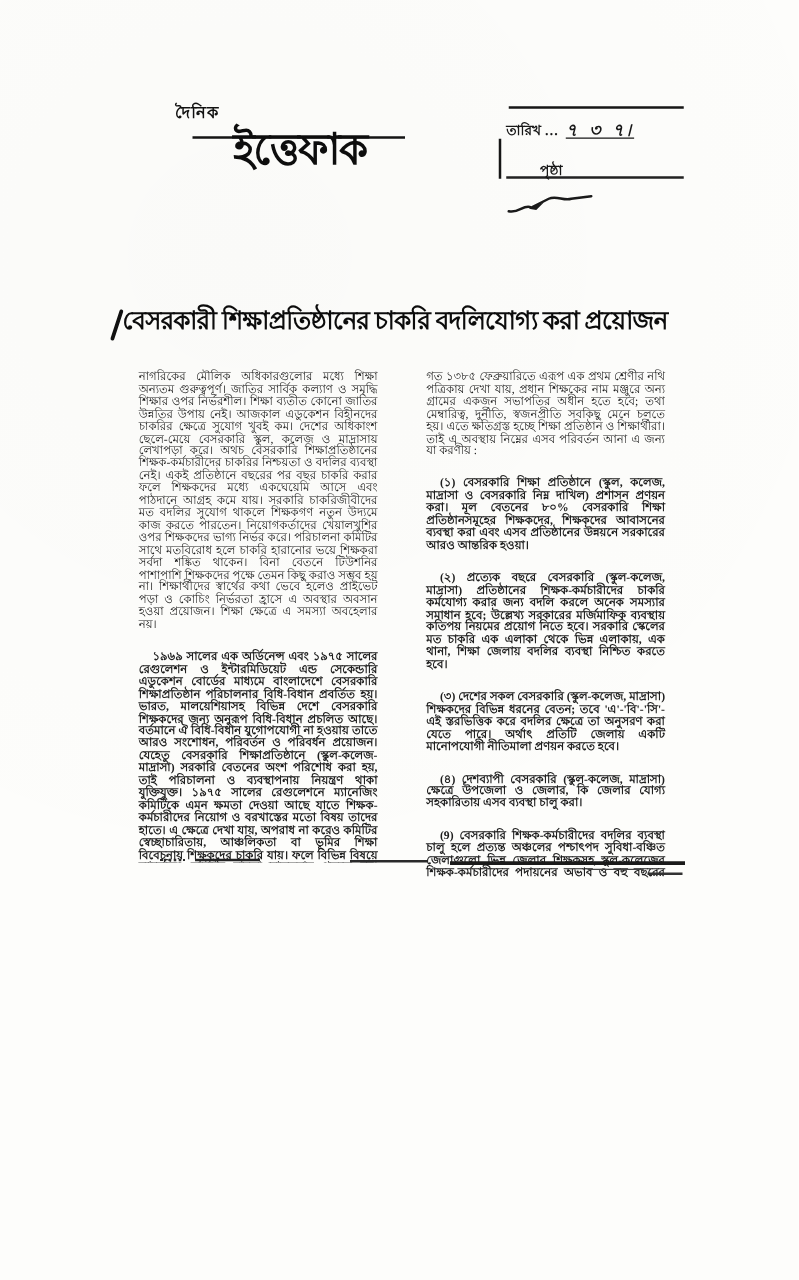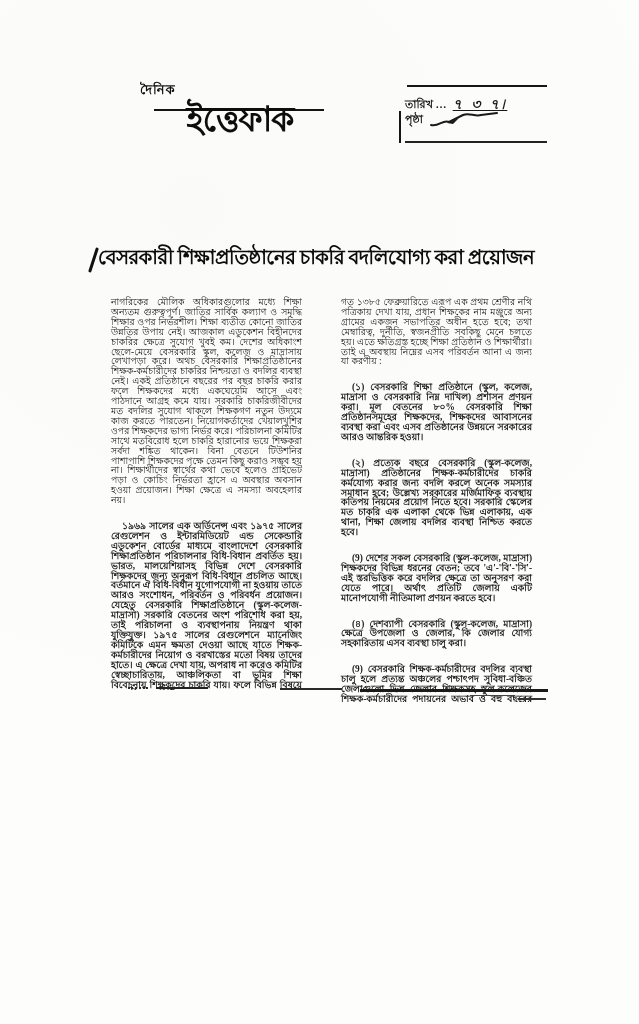--- a/index.html
+++ b/index.html
@@ -30,21 +30,21 @@
     transform:scaleY(1.05);
     filter:blur(0.3px);
   }
   
   .stamp{position:absolute;left:399px;top:85px;width:150px;height:60px;font-size:11px;}
   .stamp-top{position:absolute;left:8px;top:0;width:140px;height:0;border-top:2.5px solid #161616;}
   .stamp-left{position:absolute;left:0;top:26px;width:0;height:32px;border-left:2.5px solid #161616;}
   .stamp-bottom{position:absolute;left:6px;top:56px;width:142px;height:0;border-top:2px solid #222;}
   .stamp-row{position:absolute;left:6px;display:flex;align-items:center;gap:6px;color:#171717;}
   .stamp-row.date{top:8px;}
-  .stamp-row.pagerow{top:24px;}
+  .stamp-row.pagerow{top:43px;flex-direction:column;}
   .stamp-label{font-size:11px;font-weight:bold;filter:blur(0.25px);}
   .stamp-value{font-size:14px;font-style:italic;font-weight:bold;letter-spacing:3px;filter:blur(0.3px);text-decoration:underline;}
   .scrawl{display:inline-block;}
   
   .pen-mark{
     position:absolute;left:92px;top:247px;width:3px;height:26px;
     background:#111;transform:rotate(18deg);border-radius:2px;
   }
   .headline{
     position:absolute;left:98px;top:243px;width:452px;height:30px;
@@ -115,21 +115,21 @@
 
   <div class="col col-left">
     <p>নাগরিকের মৌলিক অধিকারগুলোর মধ্যে শিক্ষা অন্যতম গুরুত্বপূর্ণ। জাতির সার্বিক কল্যাণ ও সমৃদ্ধি শিক্ষার ওপর নির্ভরশীল। শিক্ষা ব্যতীত কোনো জাতির উন্নতির উপায় নেই। আজকাল এডুকেশন বিহীনদের চাকরির ক্ষেত্রে সুযোগ খুবই কম। দেশের অধিকাংশ ছেলে-মেয়ে বেসরকারি স্কুল, কলেজ ও মাদ্রাসায় লেখাপড়া করে। অথচ বেসরকারি শিক্ষাপ্রতিষ্ঠানের শিক্ষক-কর্মচারীদের চাকরির নিশ্চয়তা ও বদলির ব্যবস্থা নেই। একই প্রতিষ্ঠানে বছরের পর বছর চাকরি করার ফলে শিক্ষকদের মধ্যে একঘেয়েমি আসে এবং পাঠদানে আগ্রহ কমে যায়। সরকারি চাকরিজীবীদের মত বদলির সুযোগ থাকলে শিক্ষকগণ নতুন উদ্যমে কাজ করতে পারতেন। নিয়োগকর্তাদের খেয়ালখুশির ওপর শিক্ষকদের ভাগ্য নির্ভর করে। পরিচালনা কমিটির সাথে মতবিরোধ হলে চাকরি হারানোর ভয়ে শিক্ষকরা সর্বদা শঙ্কিত থাকেন। বিনা বেতনে টিউশনির পাশাপাশি শিক্ষকদের পক্ষে তেমন কিছু করাও সম্ভব হয় না। শিক্ষার্থীদের স্বার্থের কথা ভেবে হলেও প্রাইভেট পড়া ও কোচিং নির্ভরতা হ্রাসে এ অবস্থার অবসান হওয়া প্রয়োজন। শিক্ষা ক্ষেত্রে এ সমস্যা অবহেলার নয়।</p>
     <p class="indent">১৯৬৯ সালের এক অর্ডিনেন্স এবং ১৯৭৫ সালের রেগুলেশন ও ইন্টারমিডিয়েট এন্ড সেকেন্ডারি এডুকেশন বোর্ডের মাধ্যমে বাংলাদেশে বেসরকারি শিক্ষাপ্রতিষ্ঠান পরিচালনার বিধি-বিধান প্রবর্তিত হয়। ভারত, মালয়েশিয়াসহ বিভিন্ন দেশে বেসরকারি শিক্ষকদের জন্য অনুরূপ বিধি-বিধান প্রচলিত আছে। বর্তমানে ঐ বিধি-বিধান যুগোপযোগী না হওয়ায় তাতে আরও সংশোধন, পরিবর্তন ও পরিবর্ধন প্রয়োজন। যেহেতু বেসরকারি শিক্ষাপ্রতিষ্ঠানে (স্কুল-কলেজ-মাদ্রাসা) সরকারি বেতনের অংশ পরিশোধ করা হয়, তাই পরিচালনা ও ব্যবস্থাপনায় নিয়ন্ত্রণ থাকা যুক্তিযুক্ত। ১৯৭৫ সালের রেগুলেশনে ম্যানেজিং কমিটিকে এমন ক্ষমতা দেওয়া আছে যাতে শিক্ষক-কর্মচারীদের নিয়োগ ও বরখাস্তের মতো বিষয় তাদের হাতে। এ ক্ষেত্রে দেখা যায়, অপরাধ না করেও কমিটির স্বেচ্ছাচারিতায়, আঞ্চলিকতা বা ভূমির শিক্ষা বিবেচনায় শিক্ষকদের চাকরি যায়। ফলে বিভিন্ন বিষয়ে ম্যানেজিং কমিটির মামলা-মোকদ্দমায় পড়তে হয়। সংশ্লিষ্ট শিক্ষা অধিদপ্তর এ ধরনের সমস্যার কথা ভাবেন না। পরিস্থিতির সমাধান প্রয়োজন।</p>
   </div>
 
   <div class="col col-right">
     <p>গত ১৩৮৫ ফেব্রুয়ারিতে এরূপ এক প্রথম শ্রেণীর নথি পত্রিকায় দেখা যায়, প্রধান শিক্ষকের নাম মঞ্জুরে অন্য গ্রামের একজন সভাপতির অধীন হতে হবে; তথা মেম্বারিত্ব, দুর্নীতি, স্বজনপ্রীতি সবকিছু মেনে চলতে হয়। এতে ক্ষতিগ্রস্ত হচ্ছে শিক্ষা প্রতিষ্ঠান ও শিক্ষার্থীরা। তাই এ অবস্থায় নিম্নের এসব পরিবর্তন আনা এ জন্য যা করণীয় :</p>
     <p class="indent">(১) বেসরকারি শিক্ষা প্রতিষ্ঠানে (স্কুল, কলেজ, মাদ্রাসা ও বেসরকারি নিম্ন দাখিল) প্রশাসন প্রণয়ন করা। মূল বেতনের ৮০% বেসরকারি শিক্ষা প্রতিষ্ঠানসমূহের শিক্ষকদের, শিক্ষকদের আবাসনের ব্যবস্থা করা এবং এসব প্রতিষ্ঠানের উন্নয়নে সরকারের আরও আন্তরিক হওয়া।</p>
     <p class="indent">(২) প্রত্যেক বছরে বেসরকারি (স্কুল-কলেজ, মাদ্রাসা) প্রতিষ্ঠানের শিক্ষক-কর্মচারীদের চাকরি কর্মযোগ্য করার জন্য বদলি করলে অনেক সমস্যার সমাধান হবে; উল্লেখ্য সরকারের মর্জিমাফিক ব্যবস্থায় কতিপয় নিয়মের প্রয়োগ নিতে হবে। সরকারি স্কেলের মত চাকরি এক এলাকা থেকে ভিন্ন এলাকায়, এক থানা, শিক্ষা জেলায় বদলির ব্যবস্থা নিশ্চিত করতে হবে।</p>
-    <p class="indent">(9) দেশের সকল বেসরকারি (স্কুল-কলেজ, মাদ্রাসা) শিক্ষকদের বিভিন্ন ধরনের বেতন; তবে 'এ'-'বি'-'সি'- এই স্তরভিত্তিক করে বদলির ক্ষেত্রে তা অনুসরণ করা যেতে পারে। অর্থাৎ প্রতিটি জেলায় একটি মানোপযোগী নীতিমালা প্রণয়ন করতে হবে।</p>
+    <p class="indent">(৩) দেশের সকল বেসরকারি (স্কুল-কলেজ, মাদ্রাসা) শিক্ষকদের বিভিন্ন ধরনের বেতন; তবে 'এ'-'বি'-'সি'- এই স্তরভিত্তিক করে বদলির ক্ষেত্রে তা অনুসরণ করা যেতে পারে। অর্থাৎ প্রতিটি জেলায় একটি মানোপযোগী নীতিমালা প্রণয়ন করতে হবে।</p>
     <p class="indent">(৪) দেশব্যাপী বেসরকারি (স্কুল-কলেজ, মাদ্রাসা) ক্ষেত্রে উপজেলা ও জেলার, কি জেলার যোগ্য সহকারিতায় এসব ব্যবস্থা চালু করা।</p>
     <p class="indent">(9) বেসরকারি শিক্ষক-কর্মচারীদের বদলির ব্যবস্থা চালু হলে প্রত্যন্ত অঞ্চলের পশ্চাৎপদ সুবিধা-বঞ্চিত জেলাগুলো ভিন্ন জেলার শিক্ষকসহ স্কুল-কলেজের শিক্ষক-কর্মচারীদের পদায়নের অভাব ও বহু বছরের ক্ষোভের অবসান হয়ে জেলা বর্ষিত ব্যবস্থা নিশ্চিত হবে।</p>
     <div class="signature">
       <span class="sig-line sig-name">মো. রফিকুল ইসলাম</span>
       <span class="sig-line">প্রধান শিক্ষক</span>
       <span class="sig-line">ভুঁইয়া মাধ্যমিক বিদ্যালয়</span>
       <span class="sig-line">কদিম খালেকান্দা, বরিশাল</span>
     </div>
   </div>
 

